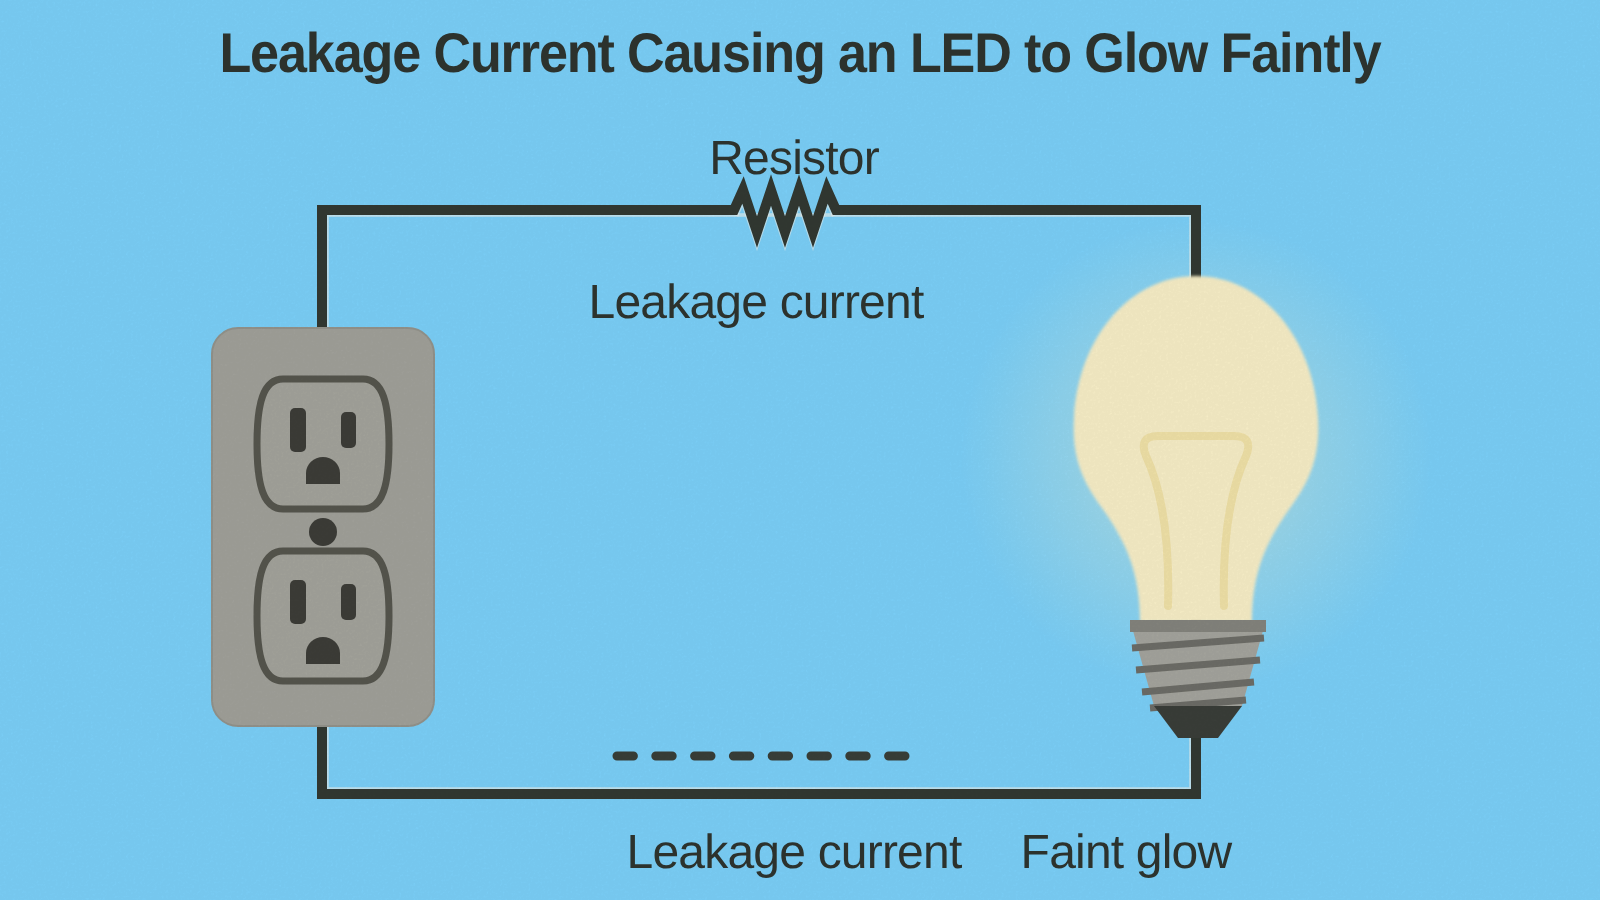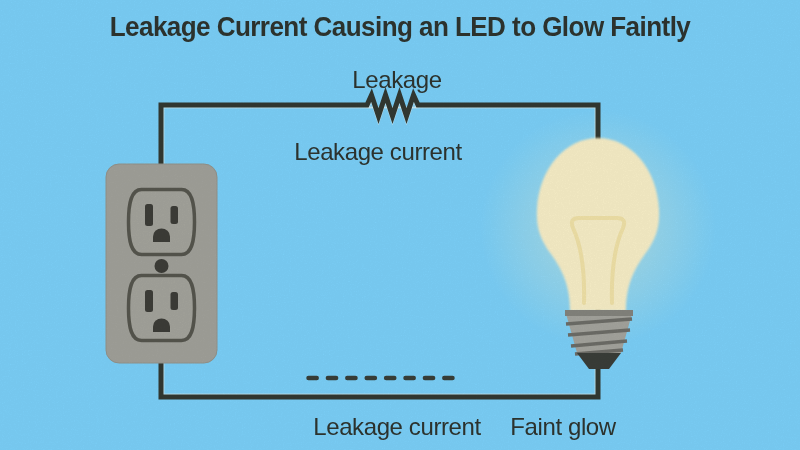--- a/index.html
+++ b/index.html
@@ -106,21 +106,21 @@
       <rect x="565" y="310" width="68" height="6" fill="#86867f"></rect>
       <path d="M 566,324 L 632,319 M 568,335 L 630,330 M 571,346 L 627,341 M 575,354 L 623,350" stroke="#6f6f69" stroke-width="3.5" fill="none"></path>
       <polygon points="577,353 621,353 609,369 589,369" fill="#3b3f3a"></polygon>
     </g>
 
     <rect width="800" height="450" filter="url(#paperNoise)" opacity="0.05"></rect>
   </svg>
 
   <div class="title">Leakage Current Causing an LED to Glow Faintly</div>
 
-  <div class="label label-resistor">Leakage</div>
+  <div class="label label-resistor">Resistor</div>
 
   <div class="label label-leakage-top">Leakage current</div>
 
   <div class="label label-leakage-bottom">Leakage current</div>
 
   <div class="label label-faint-glow">Faint glow</div>
 
 </div>
 
 </body></html>

